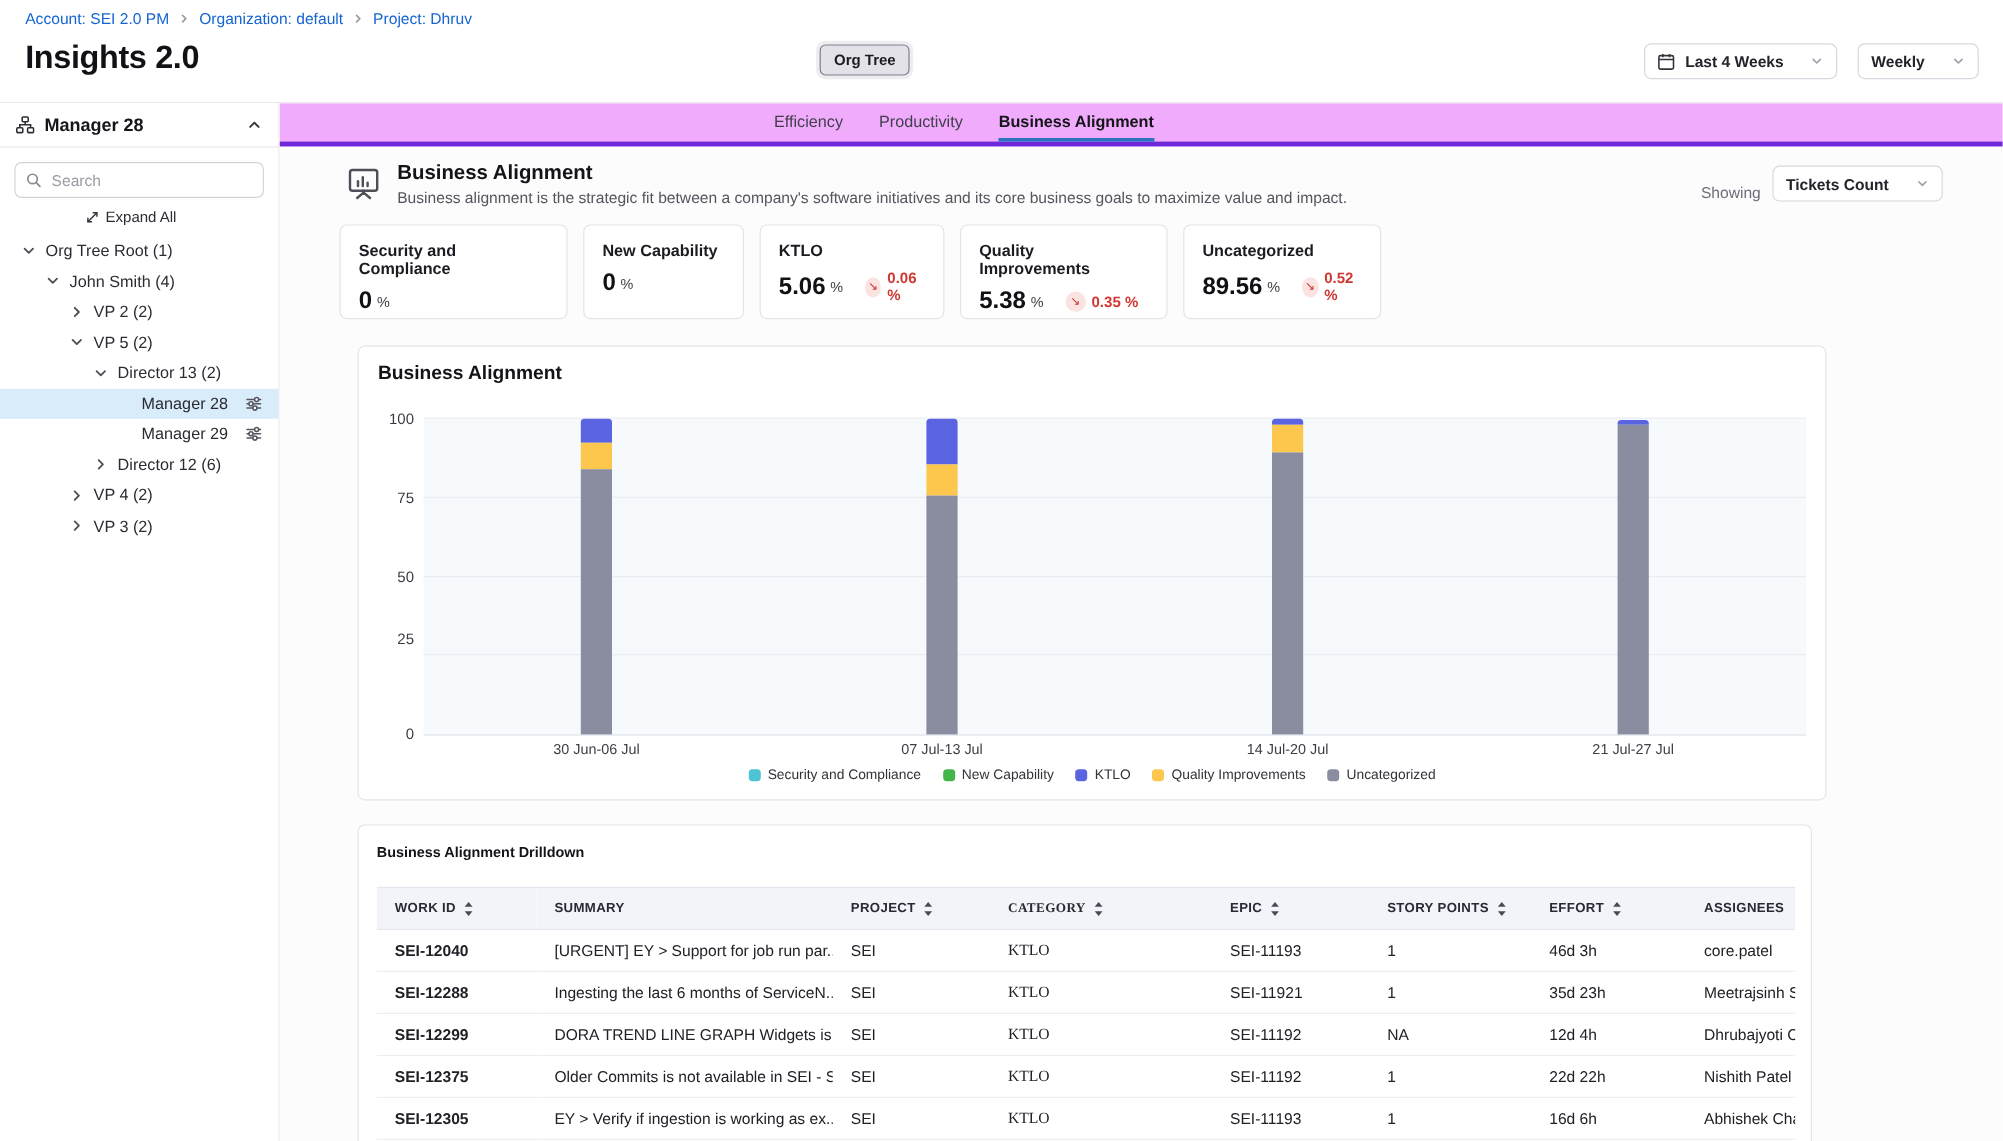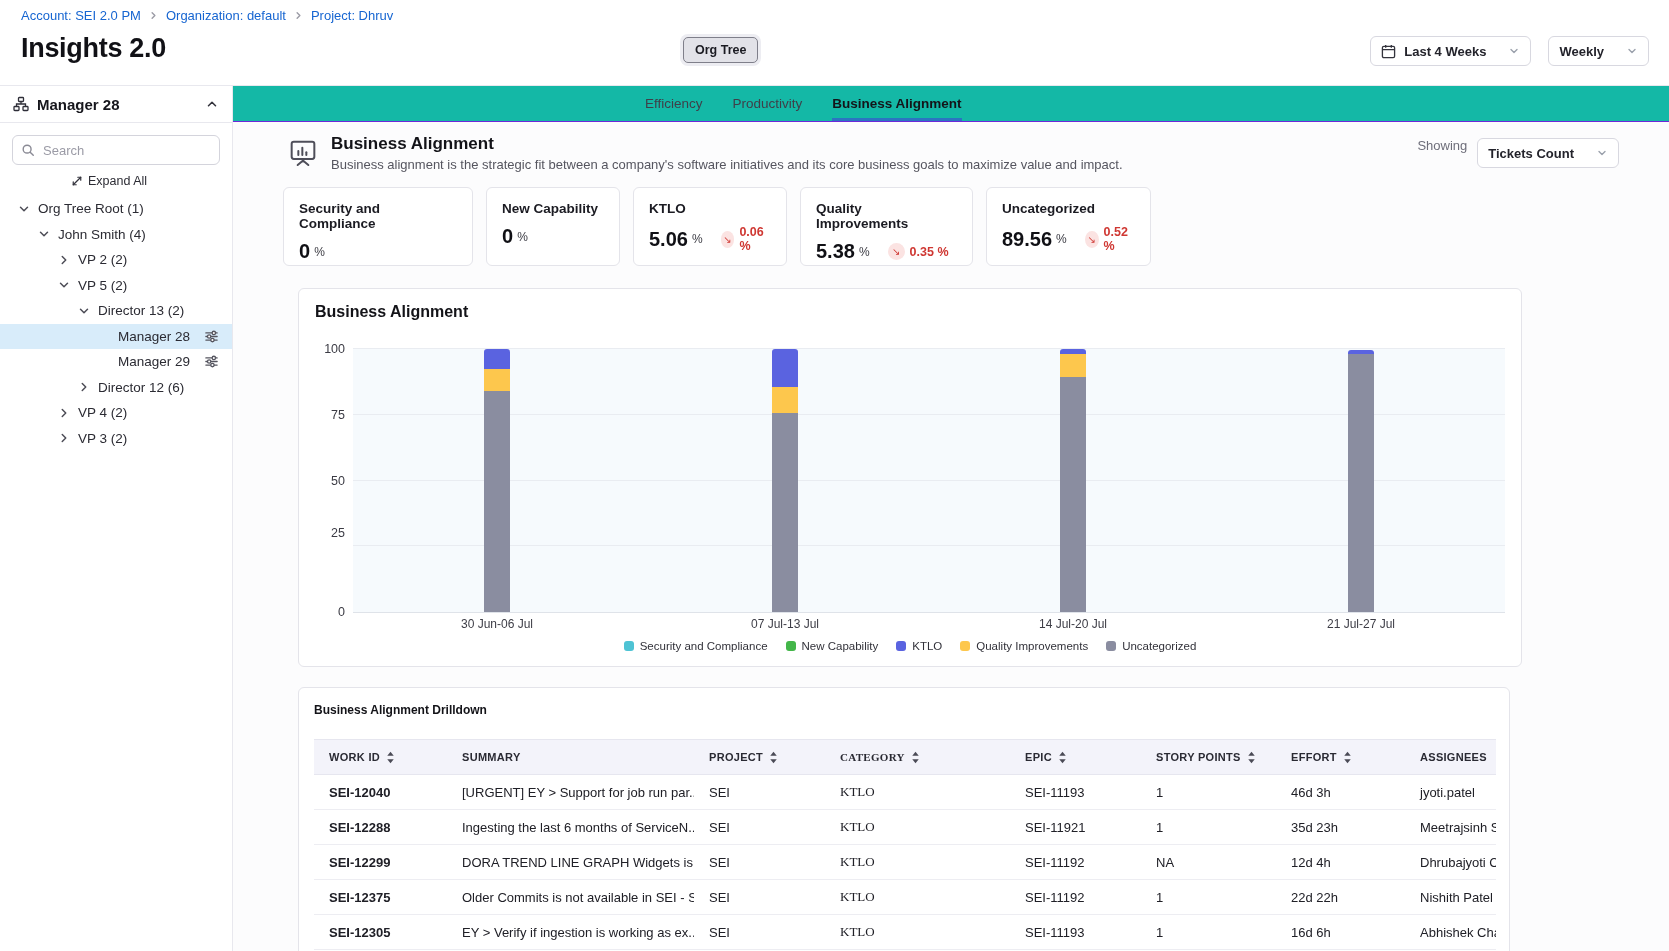--- a/index.html
+++ b/index.html
@@ -41,29 +41,29 @@
   .search-wrap .ic{position:absolute;left:9px;top:8px;}
   .expand-all{display:flex;align-items:center;gap:5px;justify-content:center;margin:9px 14px 6px 0;font-size:12.5px;color:#2c2c34;cursor:pointer;}
   .tree{margin-top:2px;}
   .tree-row{display:flex;align-items:center;height:25.5px;font-size:13.5px;color:#2b2b33;cursor:pointer;}
   .tree-row .chev-box{width:16px;display:inline-flex;justify-content:center;margin-right:6px;}
   .tree-row.selected{background:#d8ecfa;}
   .tree-row .sliders{margin-left:auto;margin-right:13px;}
 
   
   .main{flex:1;background:#fcfcfd;overflow:hidden;}
-  .tabbar{height:36px;background:#14b8a6;border-bottom:1px solid #6d28d9;display:flex;gap:30px;padding-left:412px;box-sizing:border-box;}
+  .tabbar{height:36px;background:#f0abfc;border-bottom:4px solid #6d28d9;display:flex;gap:30px;padding-left:412px;box-sizing:border-box;}
   .tab{display:flex;align-items:center;font-size:13.5px;color:#3f3f49;cursor:pointer;border-bottom:3px solid transparent;padding-top:2px;}
   .tab.active{color:#141419;font-weight:700;border-bottom-color:#2b74c1;}
 
   .section-head{display:flex;align-items:center;padding:12px 50px 0 54px;}
   .section-head .texts{margin-left:12px;}
   .section-title{font-size:17px;font-weight:700;color:#131318;}
   .section-desc{font-size:13px;color:#55555f;margin-top:3px;}
-  .showing{margin-left:auto;display:flex;align-items:flex-start;gap:10px;}
+  .showing{margin-left:auto;display:flex;align-items:flex-end;gap:10px;}
   .showing-label{font-size:13px;color:#6e6e7a;}
 
   .stat-row{display:flex;gap:13px;padding:15px 0 0 50px;}
   .stat-card{box-sizing:border-box;background:#fff;border:1px solid #e4e4ea;border-radius:6px;padding:13px 15px;height:79px;}
   .stat-title{font-size:13.5px;font-weight:700;color:#1b1b22;}
   .stat-value-row{display:flex;align-items:center;margin-top:9px;}
   .stat-value{font-size:20px;font-weight:700;color:#101015;}
   .stat-unit{font-size:12px;color:#3c3c44;margin-left:4px;}
   .delta{display:flex;align-items:center;gap:5px;margin-left:18px;}
   .delta-circle{width:17px;height:17px;border-radius:50%;background:#fbe3e2;display:flex;align-items:center;justify-content:center;font-size:10px;color:#cf3732;}
@@ -505,21 +505,21 @@
           </thead>
         <tbody>
             <tr>
               <td class="c0">SEI-12040</td>
               <td class="c1">[URGENT] EY &gt; Support for job run par...</td>
               <td class="c2">SEI</td>
               <td class="c3">KTLO</td>
               <td class="c4">SEI-11193</td>
               <td class="c5">1</td>
               <td class="c6">46d 3h</td>
-              <td class="c7">jyoti.patel</td>
+              <td class="c7">core.patel</td>
             </tr>
             <tr>
               <td class="c0">SEI-12288</td>
               <td class="c1">Ingesting the last 6 months of ServiceN...</td>
               <td class="c2">SEI</td>
               <td class="c3">KTLO</td>
               <td class="c4">SEI-11921</td>
               <td class="c5">1</td>
               <td class="c6">35d 23h</td>
               <td class="c7">Meetrajsinh Solanki</td>

